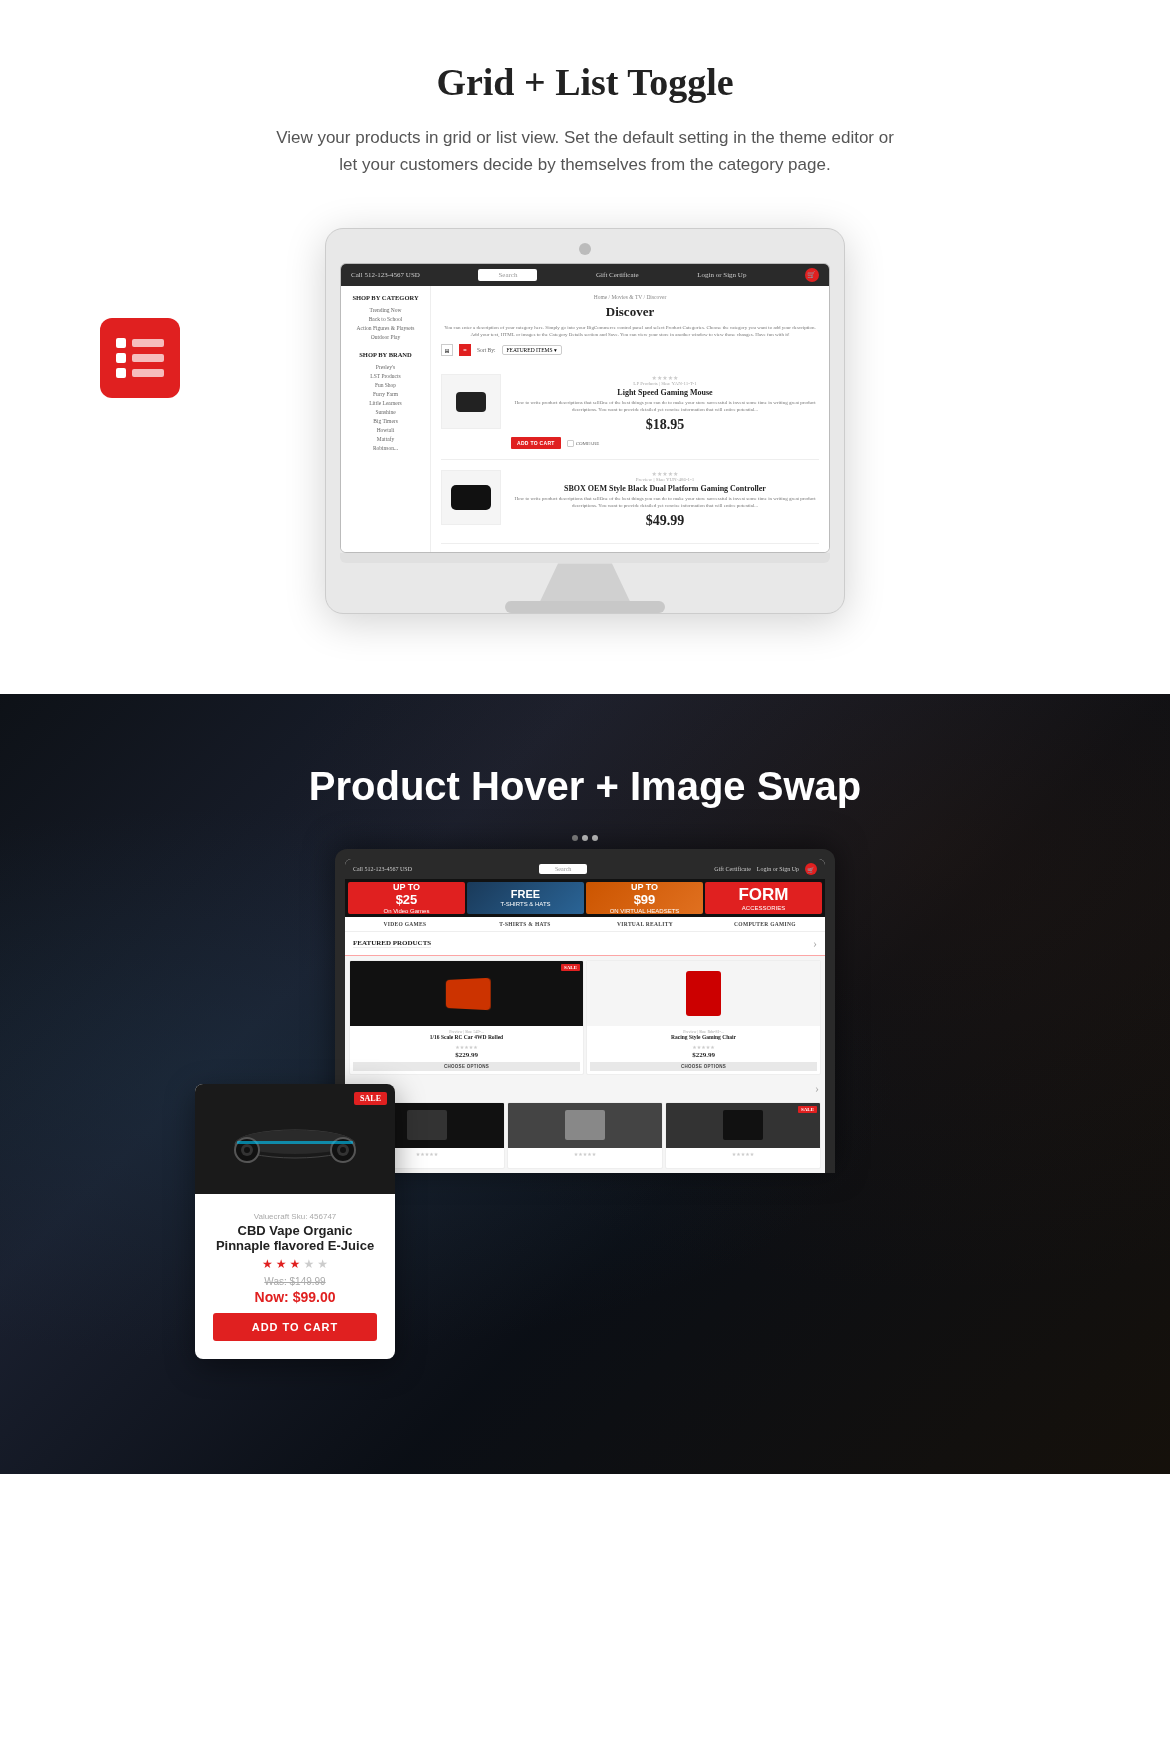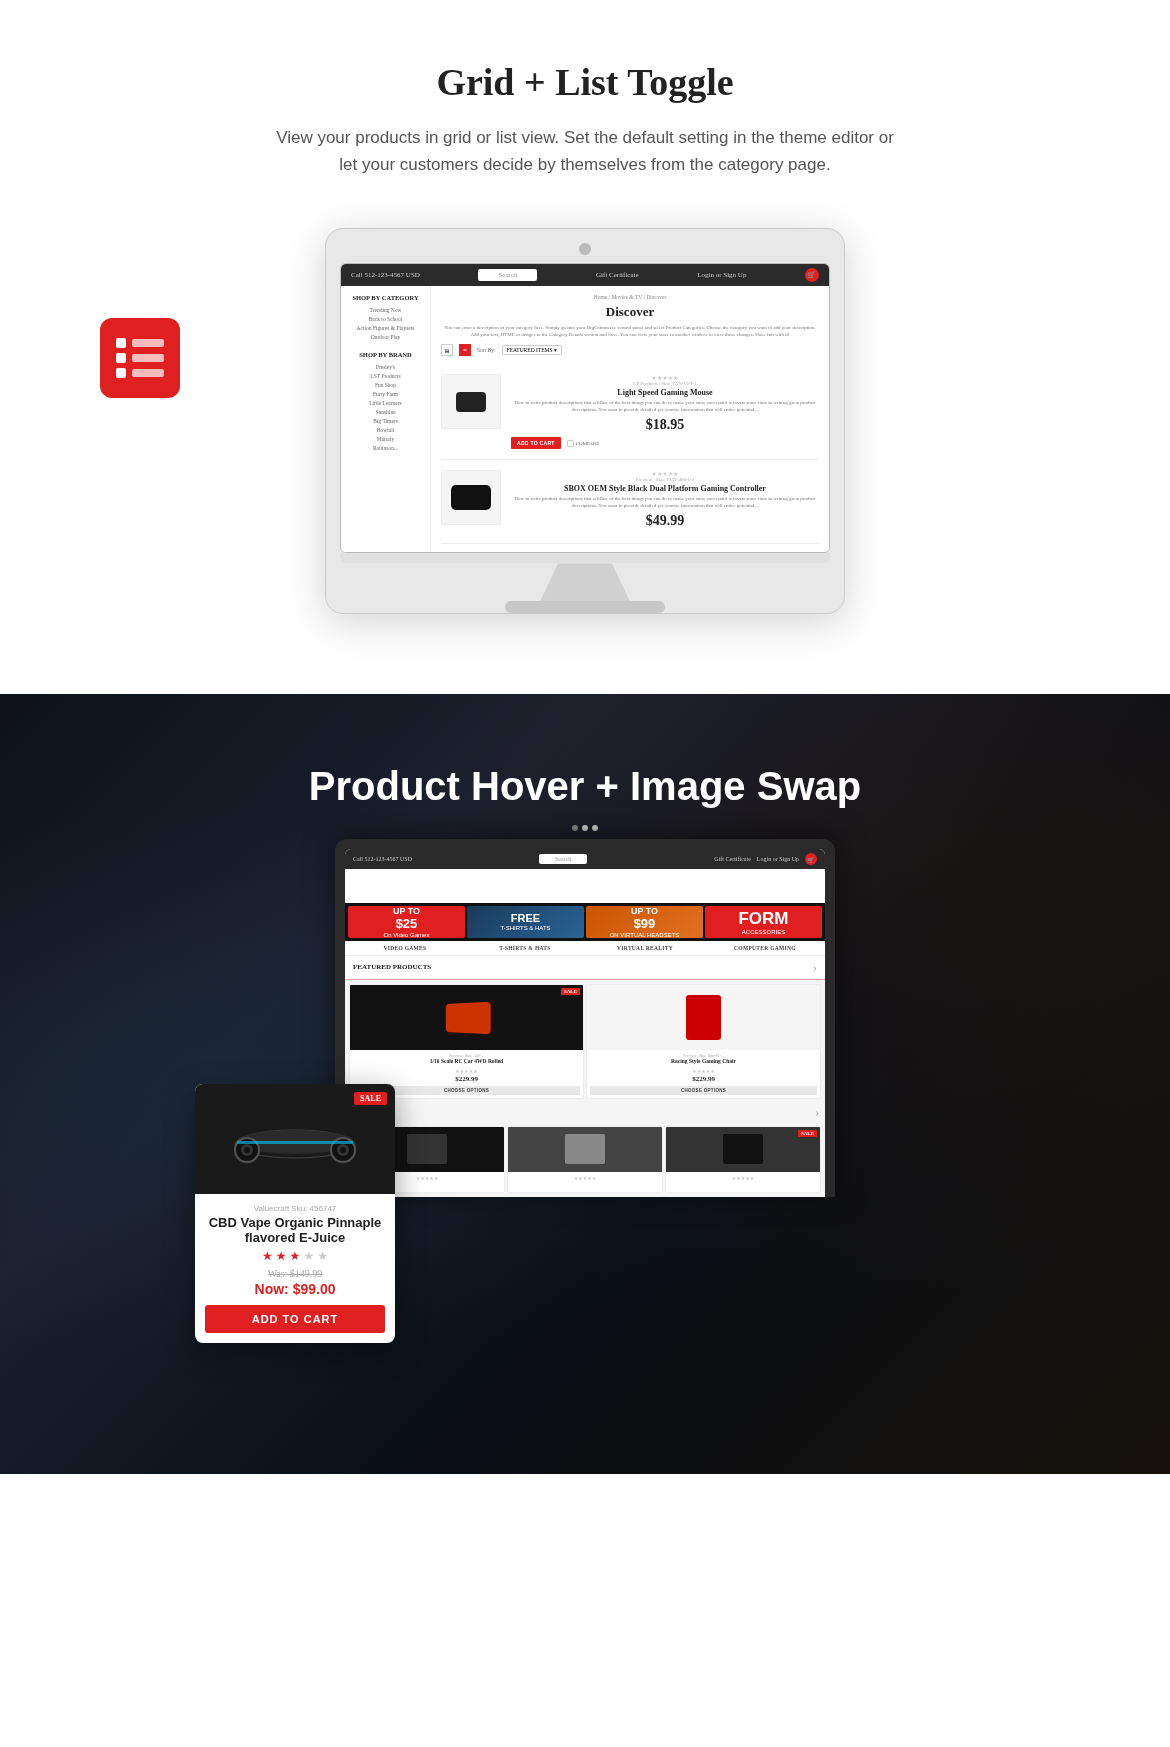--- a/index.html
+++ b/index.html
@@ -257,21 +257,21 @@
       inset: 0;
       background-image: 
         radial-gradient(ellipse at 20% 50%, rgba(30,60,80,0.3) 0%, transparent 50%),
         radial-gradient(ellipse at 80% 20%, rgba(80,40,10,0.2) 0%, transparent 50%);
     }
     .section-2 .content { position: relative; z-index: 2; }
     .section-2 .main-title {
       font-size: 40px;
       font-weight: 900;
       color: #fff;
-      margin-bottom: 16px;
+      margin-bottom: 26px;
       font-family: Arial, sans-serif;
     }
     .section-2 .subtitle {
       font-size: 17px;
       color: #ddd;
       margin-bottom: 40px;
       font-family: Arial, sans-serif;
     }
 
     
@@ -299,21 +299,20 @@
     .s2-header-left { font-size: 6px; color: #ccc; }
     .s2-search { background: #fff; border-radius: 2px; padding: 2px 16px; font-size: 6px; color: #999; }
     .s2-header-right { display: flex; align-items: center; gap: 6px; font-size: 6px; color: #ccc; }
     .s2-cart { background: #e02020; color: #fff; border-radius: 50%; width: 12px; height: 12px; display:flex;align-items:center;justify-content:center;font-size:6px; }
 
     .s2-banners {
       display: flex;
       gap: 2px;
       padding: 3px;
       background: #111;
-      margin-top: 34px;
     }
     .s2-banner {
       flex: 1;
       height: 32px;
       border-radius: 2px;
       display: flex; align-items: center; justify-content: center;
       font-size: 7px;
       font-weight: 900;
       color: #fff;
       font-family: Arial, sans-serif;
@@ -422,26 +421,26 @@
     .hb-sale {
       position: absolute;
       top: 8px; right: 8px;
       background: #e02020;
       color: #fff;
       font-size: 8px;
       font-weight: 700;
       padding: 2px 6px;
       border-radius: 2px;
     }
-    .hb-info { padding: 10px; }
+    .hb-info { padding: 18px; }
     .hb-meta { font-size: 8px; color: #aaa; margin-bottom: 2px; font-family: Arial, sans-serif; }
     .hb-name { font-size: 13px; font-weight: 700; color: #222; margin-bottom: 4px; font-family: Arial, sans-serif; }
     .hb-stars { color: #e02020; font-size: 12px; margin-bottom: 4px; }
     .hb-star-empty { color: #ccc; }
-    .hb-was { font-size: 10px; color: #aaa; text-decoration: line-through; margin-bottom: 2px; font-family: Liberation Serif, serif; text-align: center; }
+    .hb-was { font-size: 10px; color: #aaa; text-decoration: line-through; margin-bottom: 2px; font-family: Liberation Sans, sans-serif; text-align: center; }
     .hb-now { font-size: 14px; font-weight: 700; color: #e02020; margin-bottom: 8px; font-family: Arial, sans-serif; }
     .hb-add-btn {
       display: block;
       width: 100%;
       background: #e02020;
       color: #fff;
       font-size: 11px;
       font-weight: 700;
       text-align: center;
       padding: 8px;

